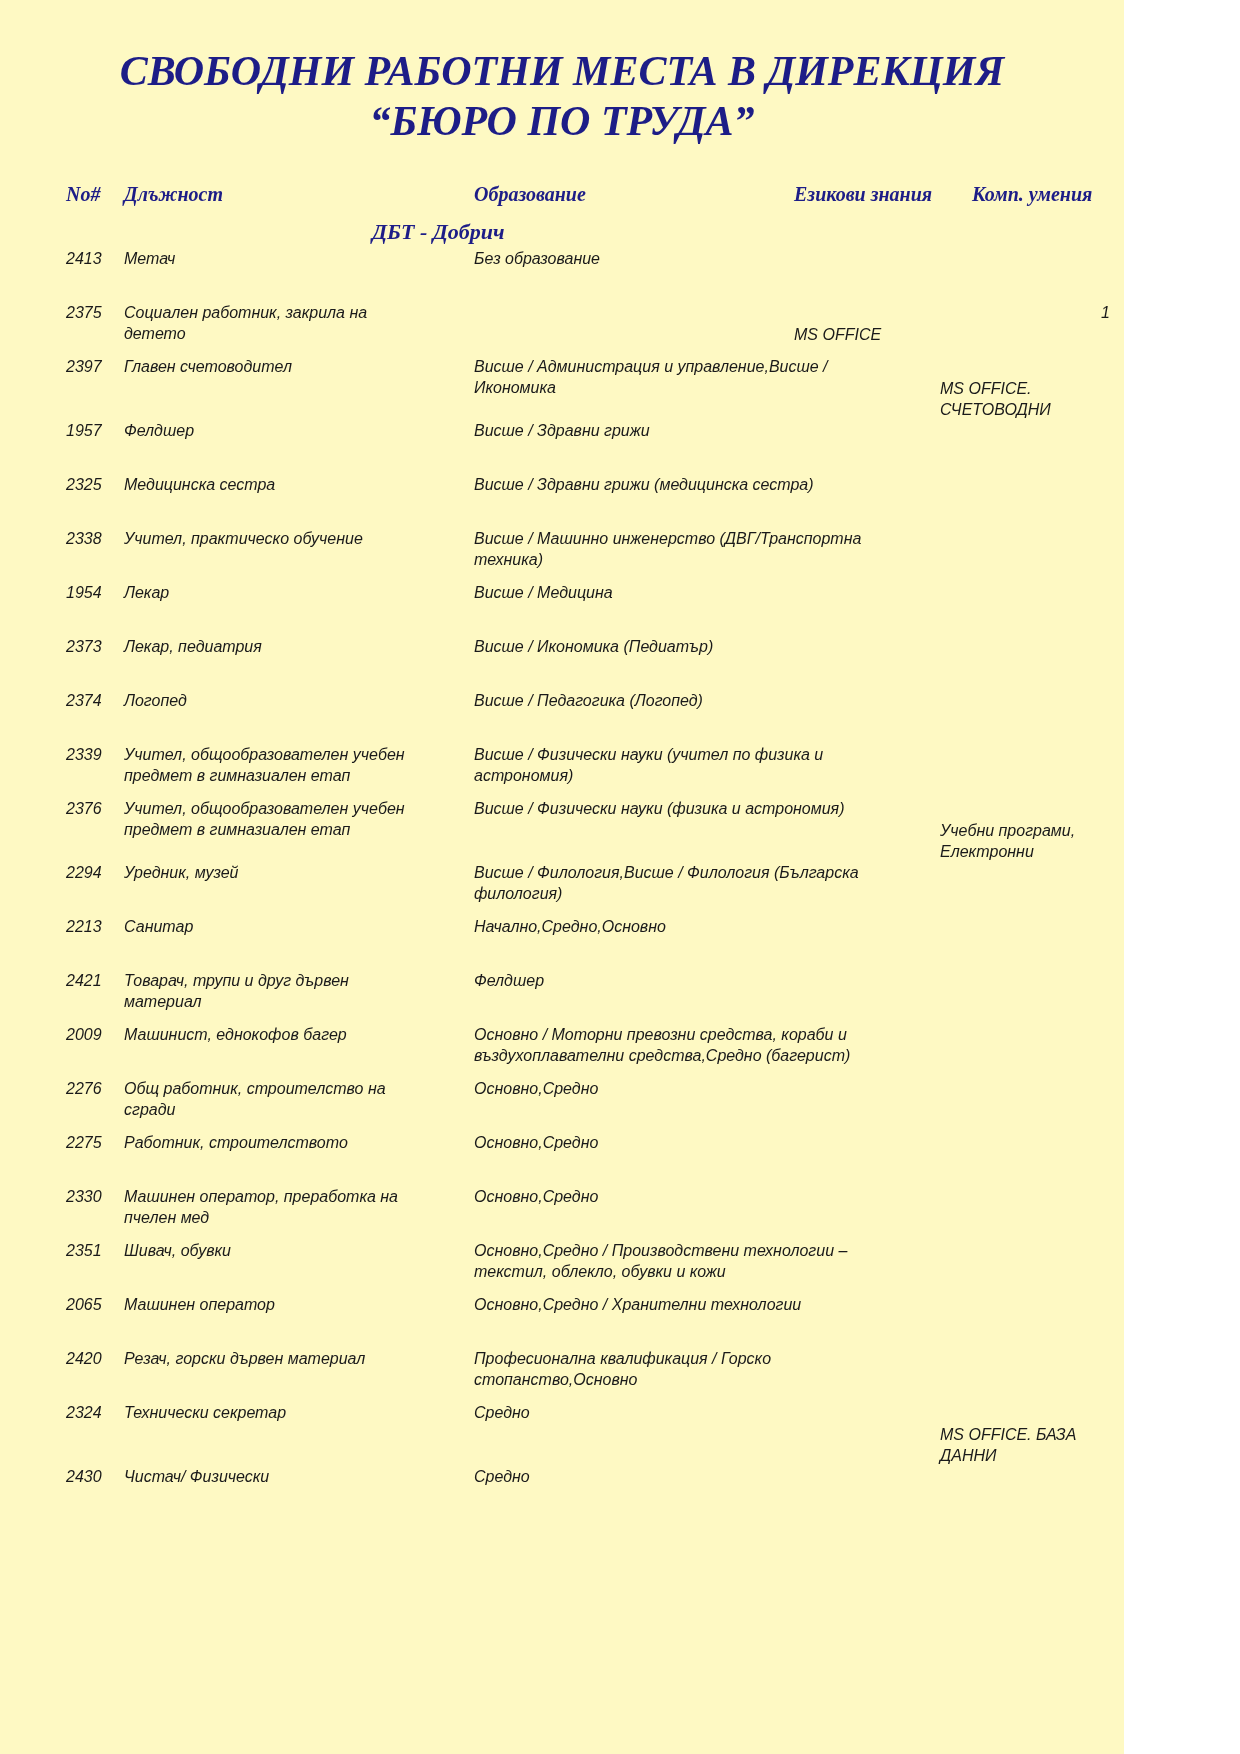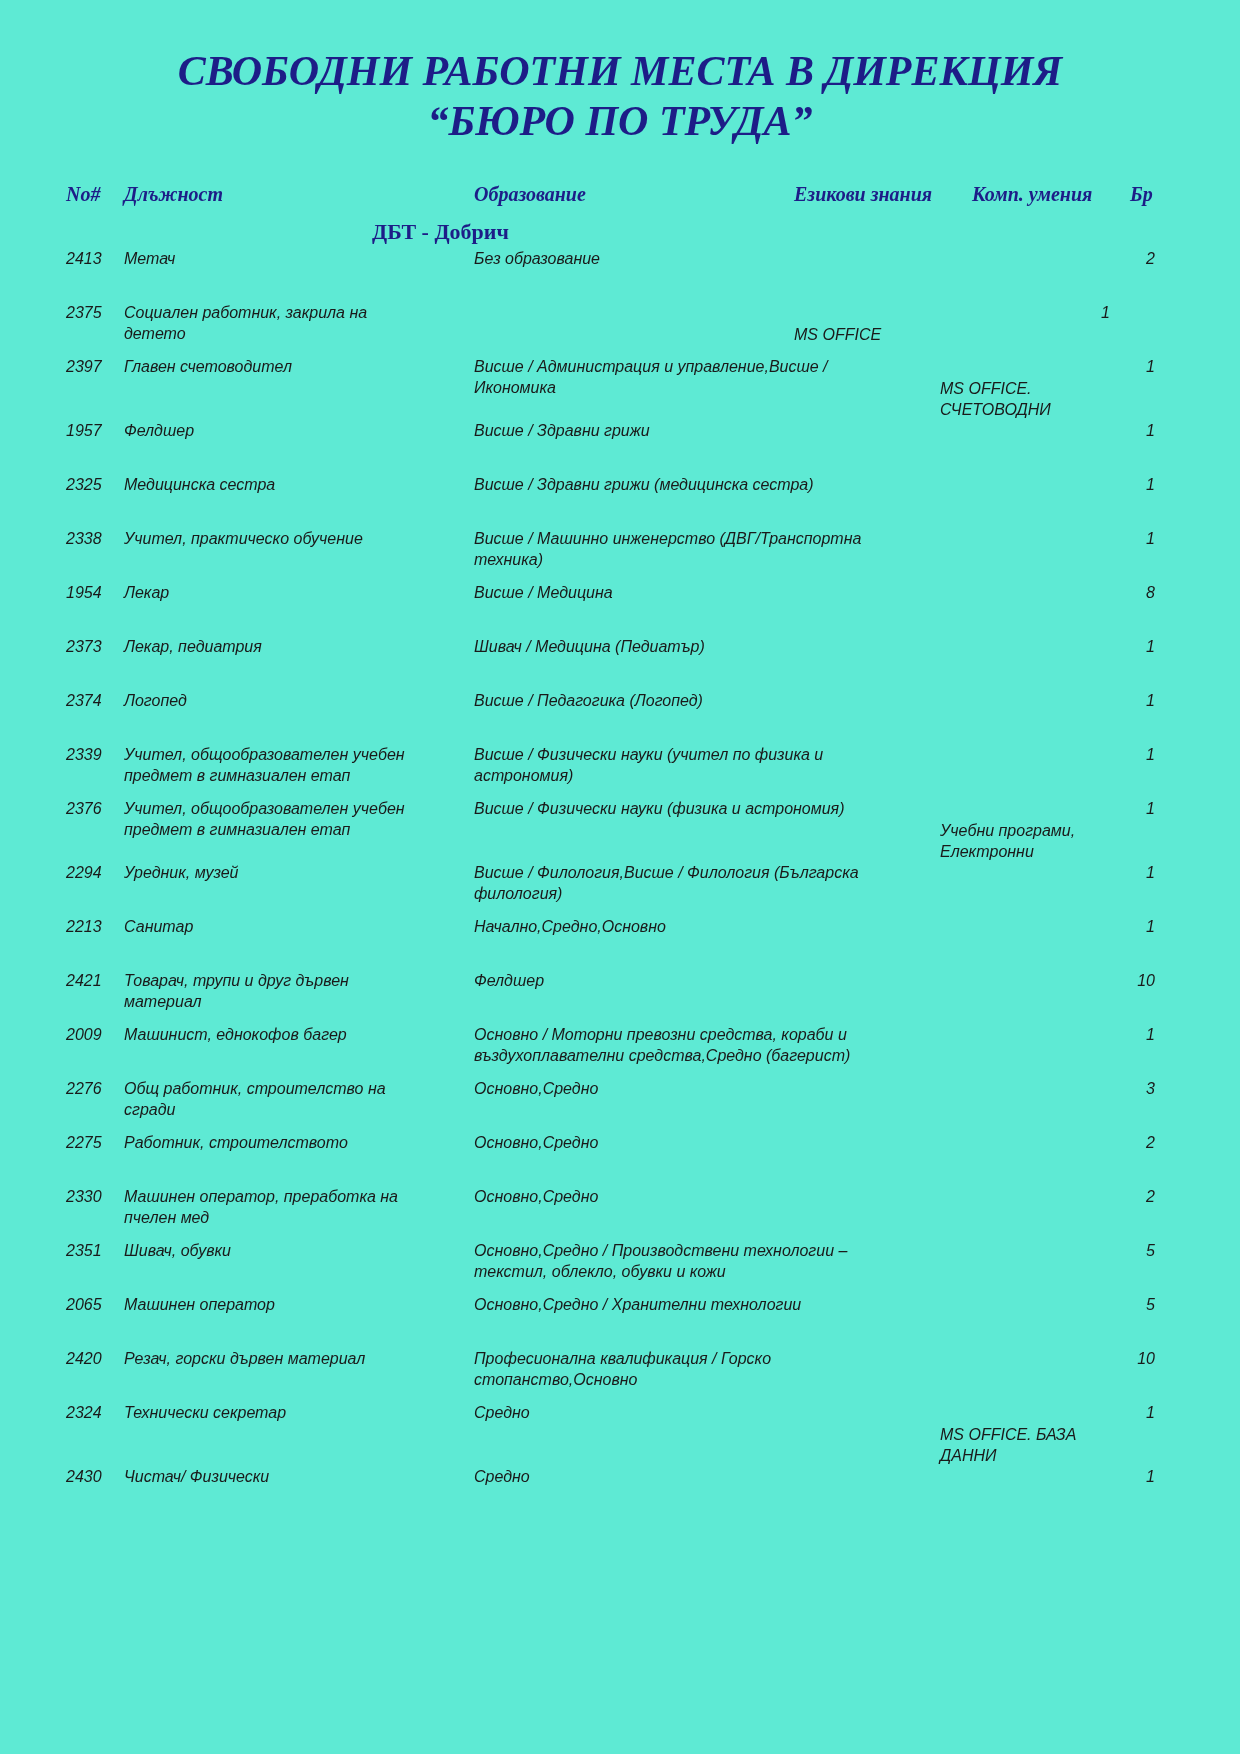--- a/index.html
+++ b/index.html
@@ -1,20 +1,20 @@
 <!DOCTYPE html>
 <html><head>
 <meta charset="utf-8">
 <style>
   html, body { margin: 0; padding: 0; background: #ffffff; }
   .page {
     position: relative;
-    width: 1240px;
+    width: 1124px;
     height: 1754px;
-    background: #5eead4;
+    background: #fef9c3;
     font-family: "Liberation Sans", sans-serif;
     color: #1a1a1a;
     overflow: hidden;
   }
   .title {
     position: absolute;
     top: 46px; left: 0;
     width: 100%;
     text-align: center;
     font-family: "Liberation Serif", serif;
@@ -39,20 +39,21 @@
   .th-no        { left: 66px;  }
   .th-position  { left: 124px; }
   .th-education { left: 474px; }
   .th-language  { left: 794px; }
   .th-computer  { left: 972px; }
   .th-count     { left: 1130px;}
   .section-header {
     position: absolute;
     top: 219px; left: 372px;
     font-family: "Liberation Serif", serif;
+    font-style: italic;
     font-weight: bold;
     font-size: 22px;
     color: #1d1d87;
     white-space: nowrap;
   }
   .tbody {
     position: absolute;
     top: 248px; left: 0;
     width: 100%;
     font-style: italic;
@@ -156,21 +157,21 @@
       <div class="cell cell-no">1954</div>
       <div class="cell cell-position">Лекар</div>
       <div class="cell cell-education">Висше / Медицина</div>
       <div class="cell cell-language"></div>
       <div class="cell cell-computer"></div>
       <div class="cell cell-count">8</div>
     </div>
       <div class="row">
       <div class="cell cell-no">2373</div>
       <div class="cell cell-position">Лекар, педиатрия</div>
-      <div class="cell cell-education">Шивач / Медицина (Педиатър)</div>
+      <div class="cell cell-education">Висше / Икономика (Педиатър)</div>
       <div class="cell cell-language"></div>
       <div class="cell cell-computer"></div>
       <div class="cell cell-count">1</div>
     </div>
       <div class="row">
       <div class="cell cell-no">2374</div>
       <div class="cell cell-position">Логопед</div>
       <div class="cell cell-education">Висше / Педагогика (Логопед)</div>
       <div class="cell cell-language"></div>
       <div class="cell cell-computer"></div>

